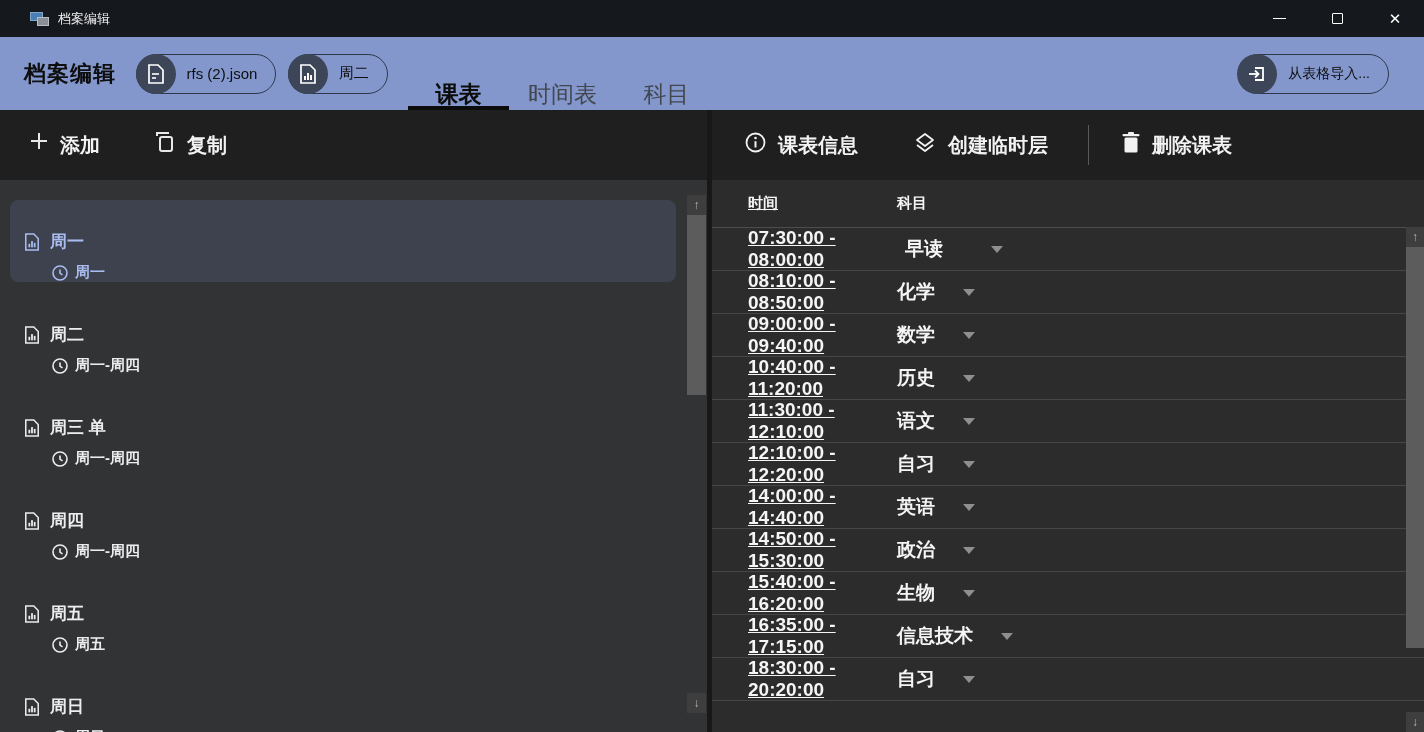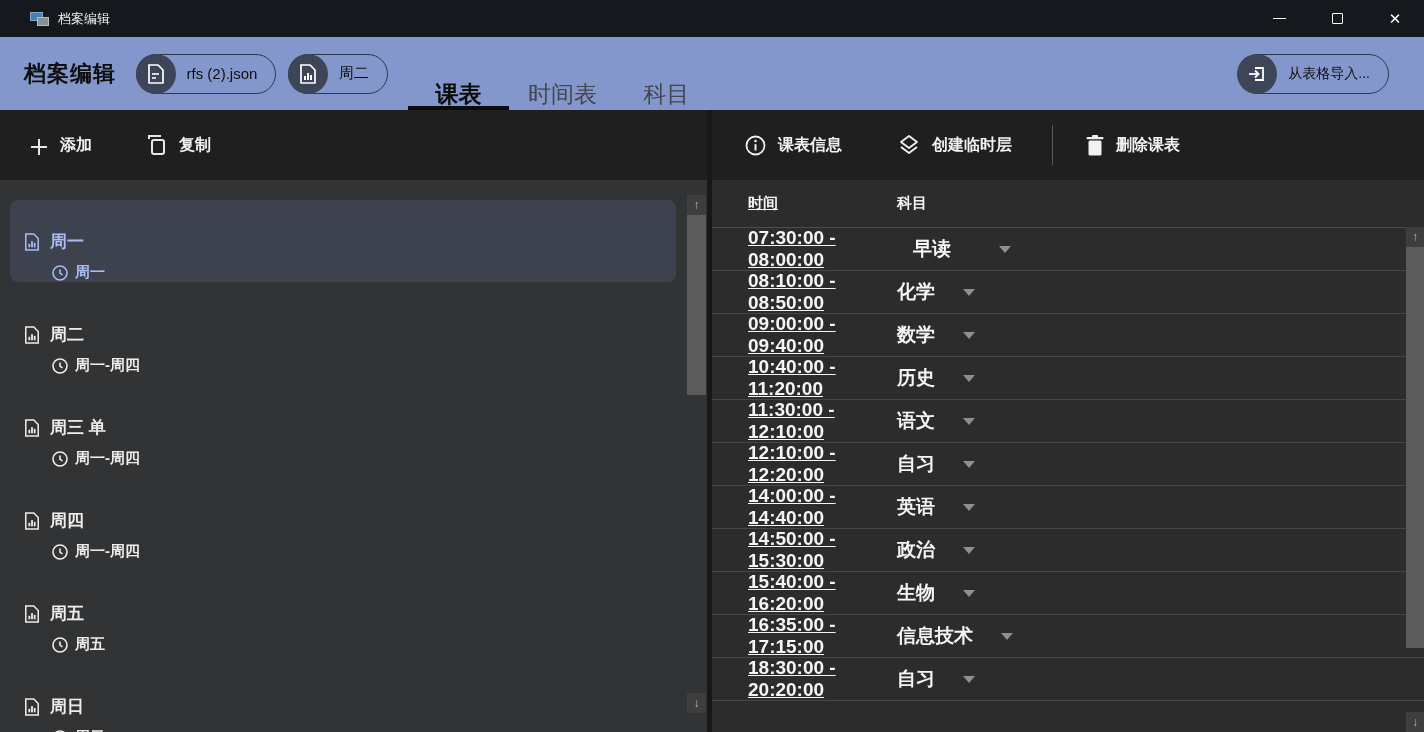--- a/index.html
+++ b/index.html
@@ -58,21 +58,21 @@
 
   
   .content { display: flex; height: 622px; background: #181818; }
   .left-panel { width: 707px; display: flex; flex-direction: column; margin-right: 5px; }
   .right-panel { flex: 1; display: flex; flex-direction: column; position: relative; }
 
   .panel-toolbar {
     height: 70px; background: #1f1f1f; display: flex; align-items: center; flex: none;
     color: #f2f2f2;
   }
-  .tool-btn { display: flex; align-items: flex-end; cursor: pointer; font-size: 16px; font-weight: bold; }
+  .tool-btn { display: flex; align-items: flex-start; cursor: pointer; font-size: 20px; font-weight: bold; }
   .tool-btn .t-icon { display: flex; align-items: center; justify-content: center; margin-right: 12px; }
   .v-divider { width: 1px; height: 40px; background: #5a5a5a; }
 
   
   .sched-list { flex: 1; background: #313335; position: relative; overflow: hidden; padding-top: 20px; }
   .sched-item {
     margin: 0 31px 11px 10px; height: 82px; border-radius: 8px;
     display: flex; flex-direction: column; justify-content: flex-end; cursor: pointer;
     color: #ededed;
   }
@@ -386,21 +386,21 @@
     </div>
 
     <div class="sched-table">
       <div class="tbl-header">
         <div class="col-time">时间</div>
         <div class="col-subject">科目</div>
       </div>
       <div id="tbl-rows">
   <div class="tbl-row">
     <div class="col-time">07:30:00 - 08:00:00</div>
-    <div class="subject-cell" style="margin-left: 16px; gap: 20px;">
+    <div class="subject-cell" style="margin-left: 8px; gap: 20px;">
       <span>早读</span>
       <span class="caret"></span>
     </div>
   </div>
 
   <div class="tbl-row">
     <div class="col-time">08:10:00 - 08:50:00</div>
     <div class="subject-cell" style="margin-left: 0px;">
       <span>化学</span>
       <span class="caret"></span>

